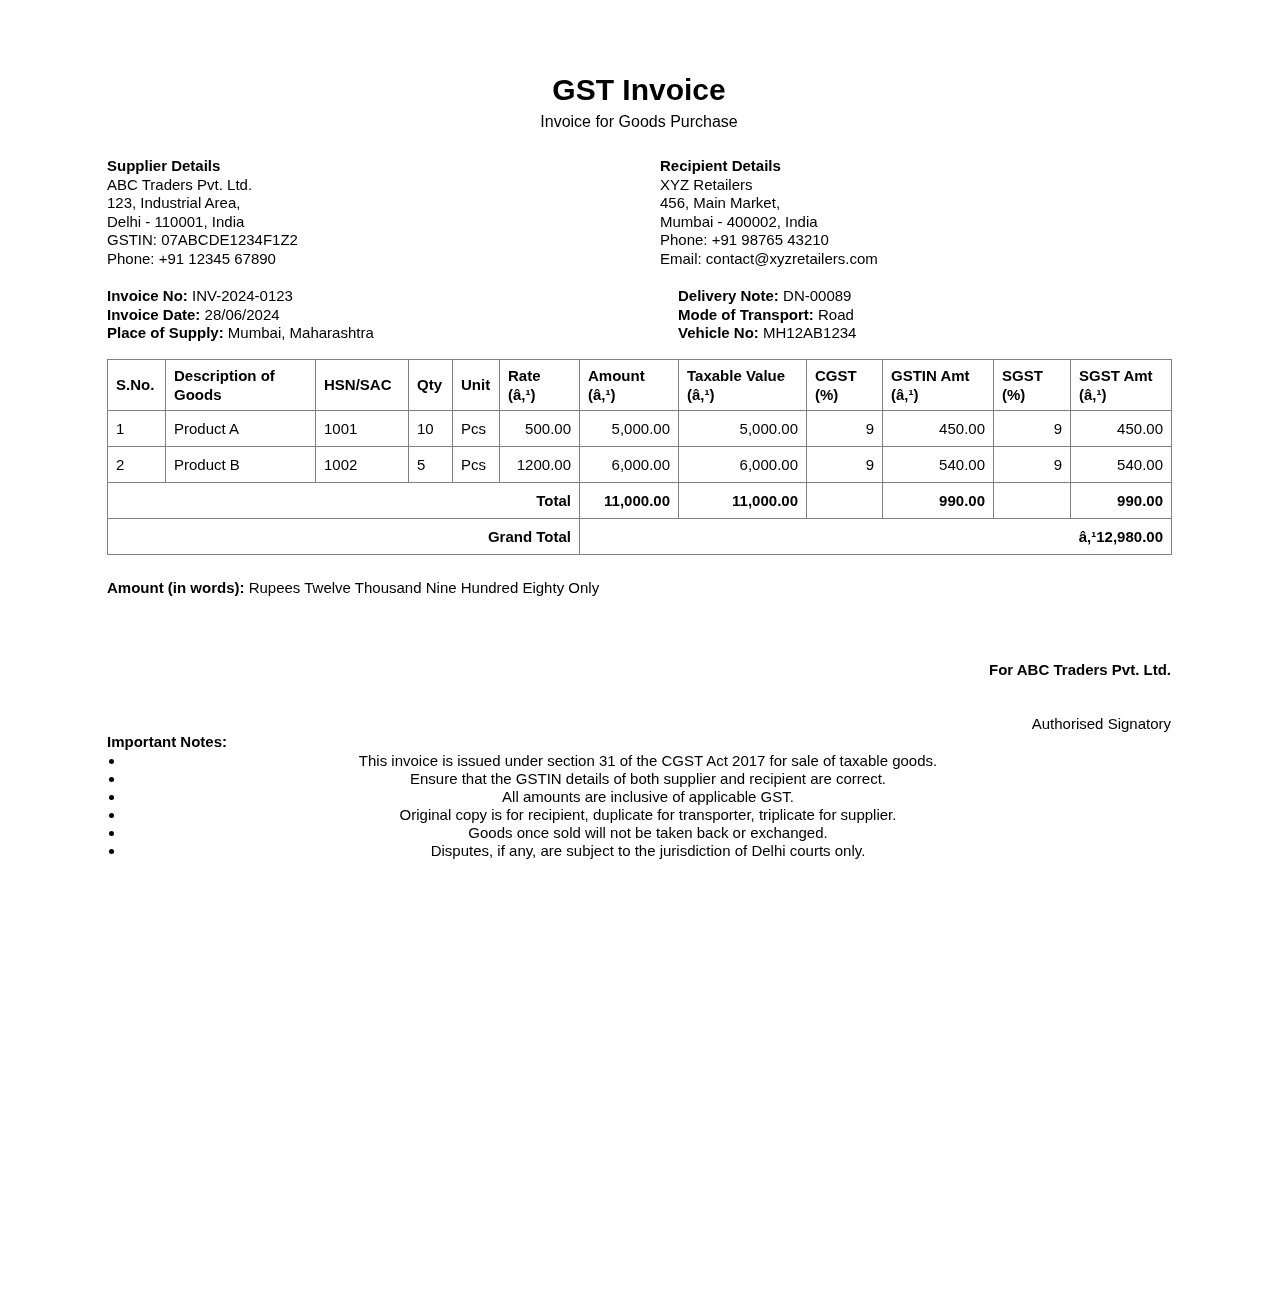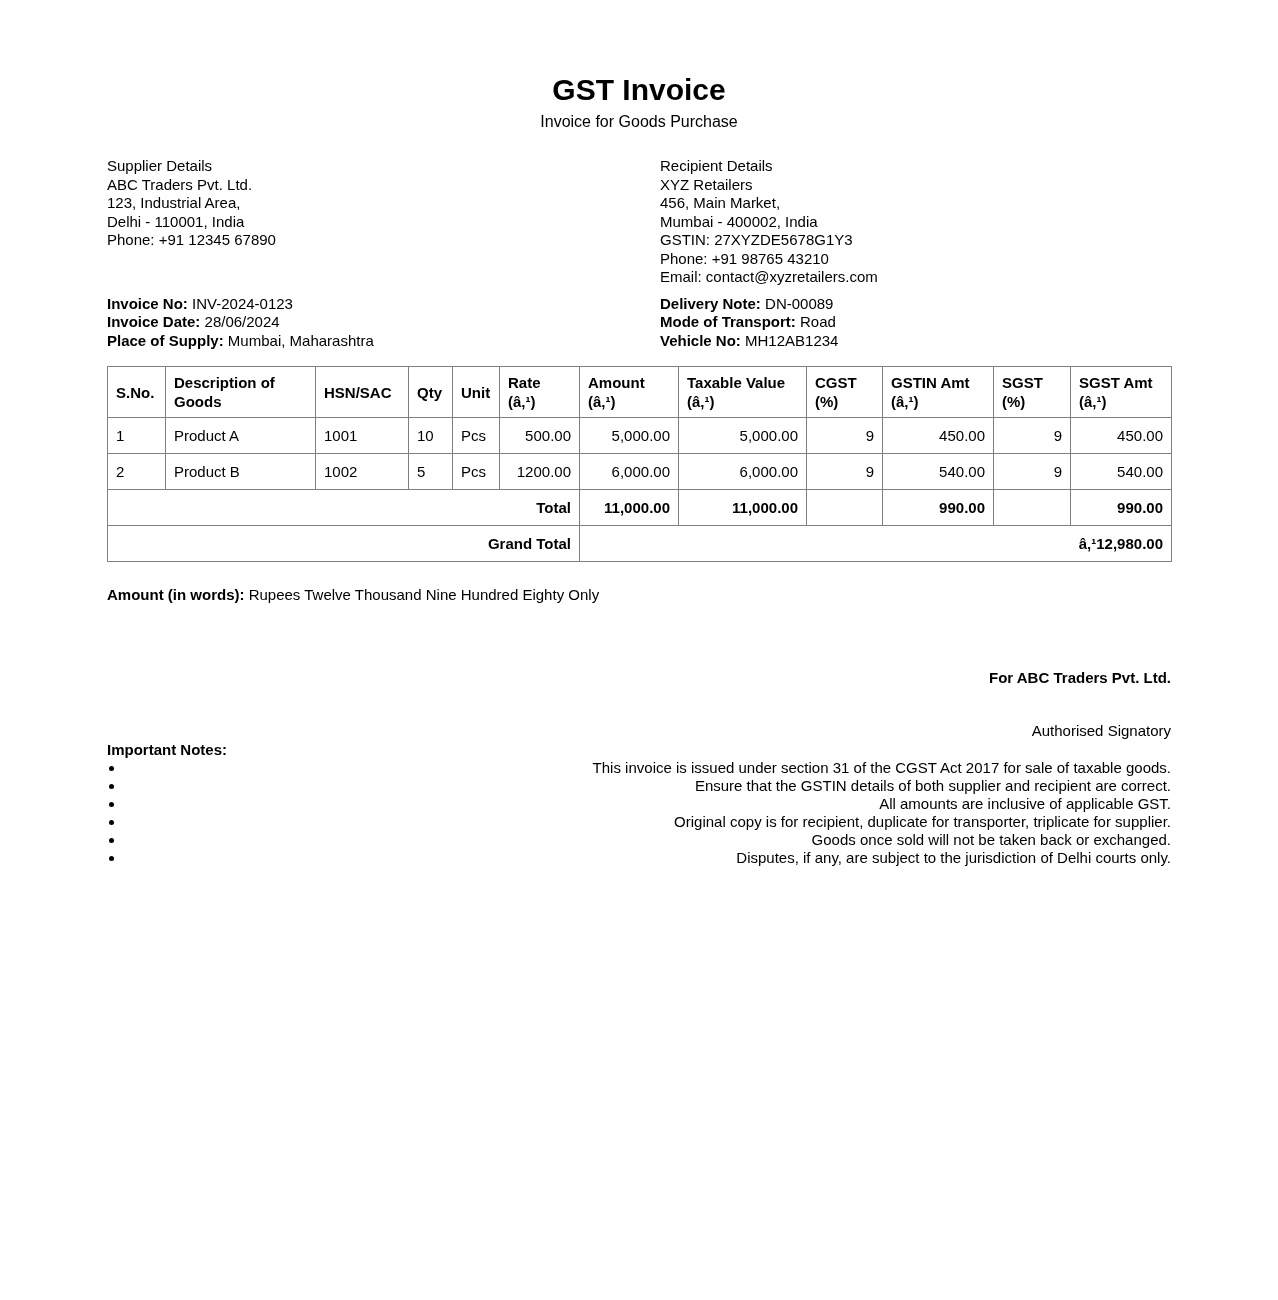--- a/index.html
+++ b/index.html
@@ -8,62 +8,62 @@
     width: 1278px; min-height: 1300px; background: #ffffff; color: #000000;
     font-family: "Liberation Sans", sans-serif; font-size: 15px;
   }
   .page { padding: 0 107px 40px 107px; }
   .title { font-size: 30px; line-height: 36px; font-weight: bold; text-align: center; margin: 72px 0 0 0; }
   .subtitle { font-size: 16px; line-height: 19px; text-align: center; margin-top: 4px; }
   .two-col { display: flex; }
   .col-left { flex: 0 0 553px; width: 553px; }
   .col-right { flex: 1; }
   .parties { margin-top: 26px; }
-  .meta { margin-top: 8px; }
-  .sec-heading { font-weight: normal; line-height: 18.5px; }
+  .meta { margin-top: 19px; gap: 18px; }
+  .sec-heading { font-weight: bold; line-height: 18.5px; }
   .addr-line, .meta-line { line-height: 18.5px; }
   table.items { border-collapse: collapse; table-layout: fixed; width: 100%; margin-top: 16px; padding-left: 30px; }
   .items th, .items td { border: 1px solid #808080; font-size: 15px; line-height: 19px; }
   .items th { font-weight: bold; text-align: left; vertical-align: middle; padding: 6px 8px; }
   .items td { vertical-align: middle; padding: 8px; }
   .items td.num { text-align: right; }
   .items td.bold { font-weight: bold; }
   .items td.right { text-align: right; }
   .amount-words { margin-top: 24px; line-height: 18.5px; }
   .sig-for { margin-top: 64px; text-align: right; font-weight: bold; line-height: 18.5px; }
   .sig-auth { margin-top: 35px; text-align: right; line-height: 18.5px; }
   .notes-heading { text-align: left; font-weight: bold; line-height: 18.5px; }
-  ul.notes-list { margin: 0; padding: 0 0 0 18px; text-align: right; list-style-position: outside; }
+  ul.notes-list { margin: 0; padding: 0 0 0 18px; text-align: center; list-style-position: outside; }
   ul.notes-list li { line-height: 18px; }
 </style>
 </head>
 <body>
 
 <div class="page">
 
   <h1 class="title">GST Invoice</h1>
   <div class="subtitle">Invoice for Goods Purchase</div>
 
   <div class="two-col parties">
     <div class="col-left">
       <div class="sec-heading">Supplier Details</div>
       <div>
           <div class="addr-line">ABC Traders Pvt. Ltd.</div>
           <div class="addr-line">123, Industrial Area,</div>
           <div class="addr-line">Delhi - 110001, India</div>
+          <div class="addr-line">GSTIN: 07ABCDE1234F1Z2</div>
           <div class="addr-line">Phone: +91 12345 67890</div>
         </div>
     </div>
     <div class="col-right">
       <div class="sec-heading">Recipient Details</div>
       <div>
           <div class="addr-line">XYZ Retailers</div>
           <div class="addr-line">456, Main Market,</div>
           <div class="addr-line">Mumbai - 400002, India</div>
-          <div class="addr-line">GSTIN: 27XYZDE5678G1Y3</div>
           <div class="addr-line">Phone: +91 98765 43210</div>
           <div class="addr-line">Email: contact@xyzretailers.com</div>
         </div>
     </div>
   </div>
 
   <div class="two-col meta">
     <div class="col-left">
         <div class="meta-line"><b>Invoice No:</b> INV-2024-0123</div>
         <div class="meta-line"><b>Invoice Date:</b> 28/06/2024</div>

